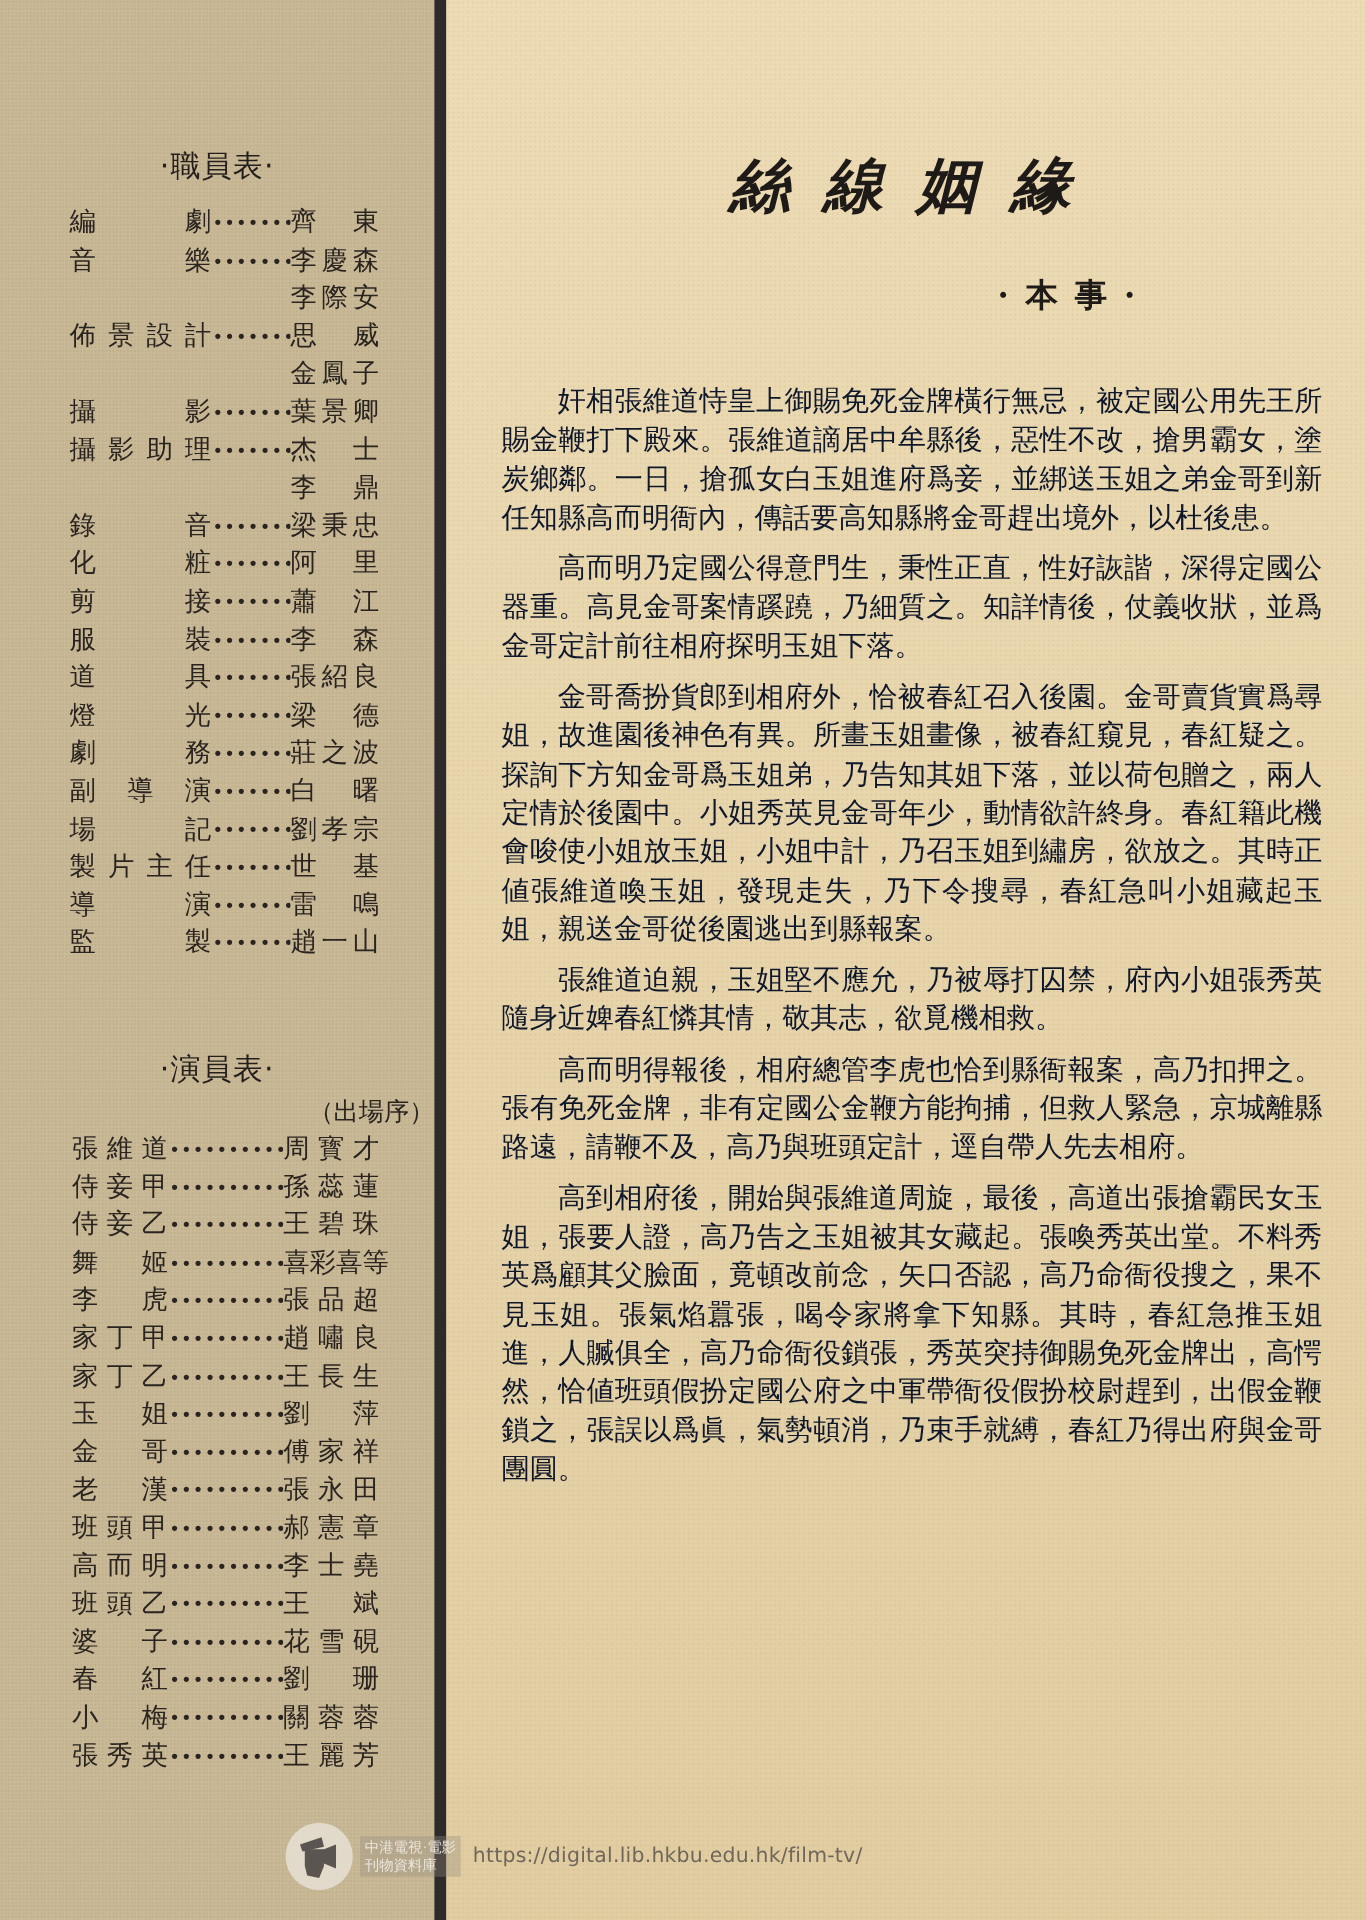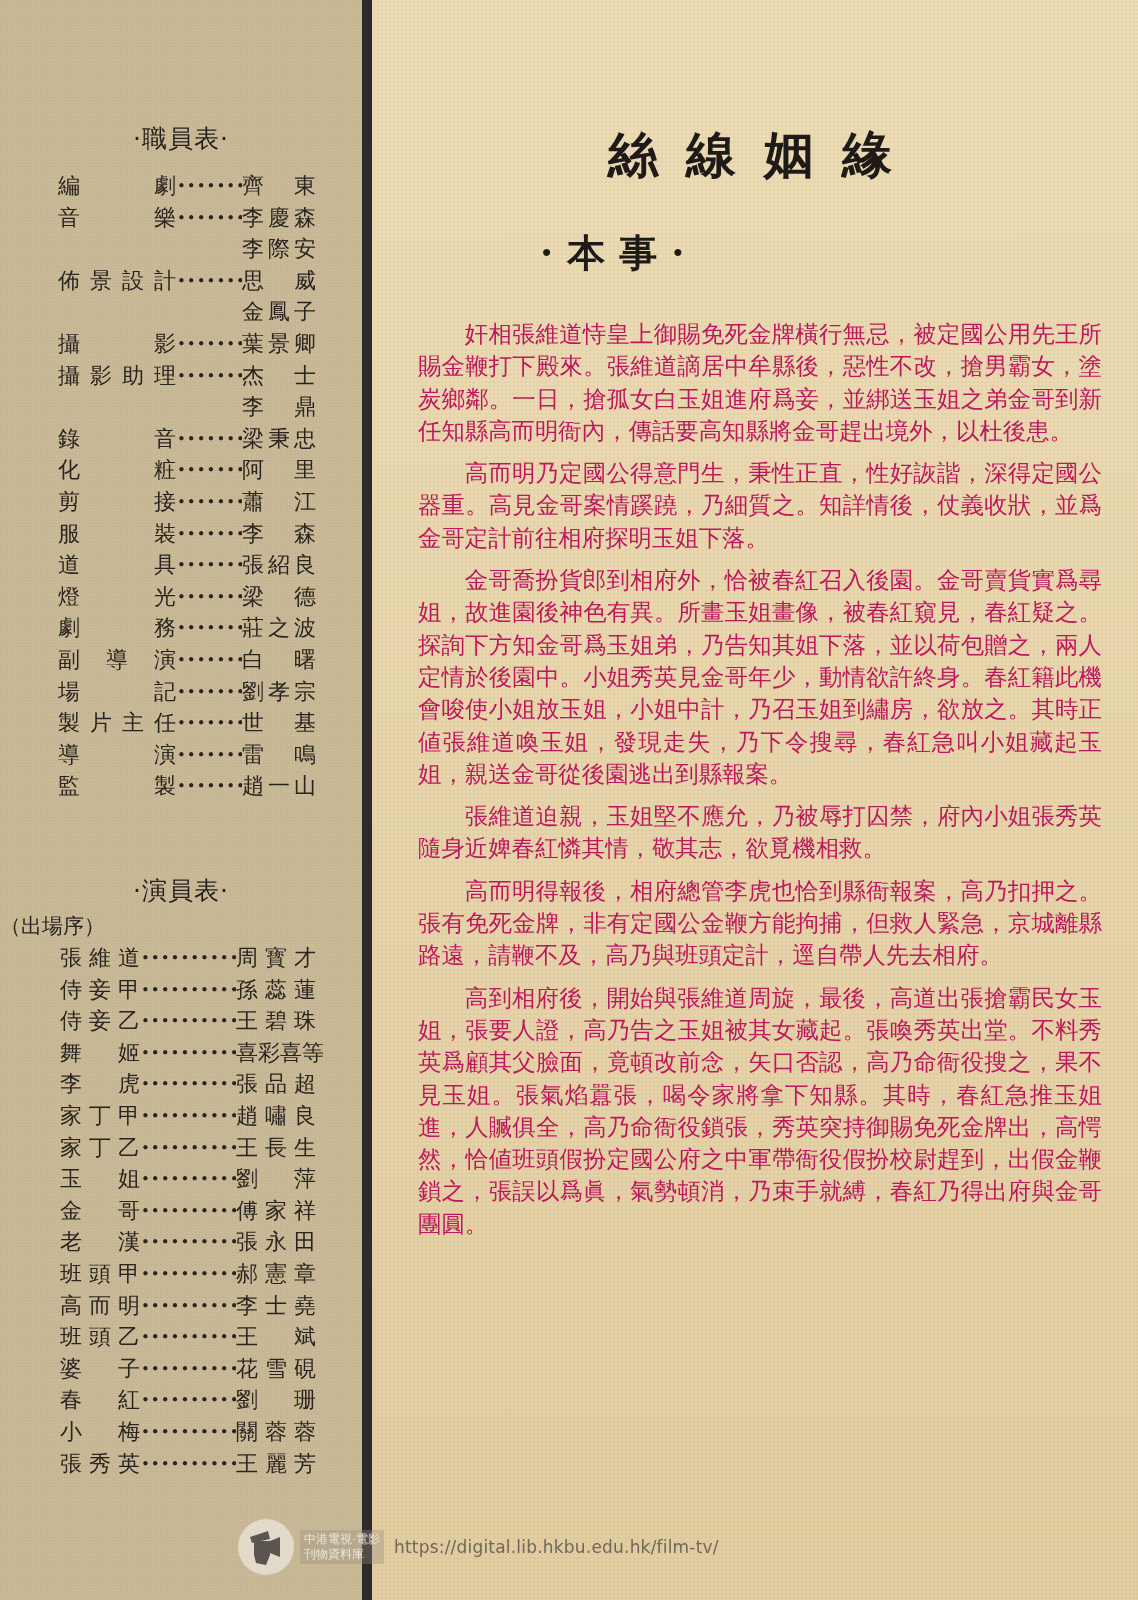--- a/index.html
+++ b/index.html
@@ -32,21 +32,21 @@
     background-size: 4px 4px, 100% 100%;
   }
 
   
   .section-title {
     position: absolute; left: 0; width: 362px; text-align: center;
     font-family: "DejaVu Sans", "Liberation Sans", sans-serif;
     font-weight: normal; font-size: 25px; letter-spacing: 1px; color: #241f1c;
   }
   .section-sub {
-    position: absolute; left: 0; width: 362px; text-align: left;
+    position: absolute; left: 0; width: 362px; text-align: right;
     font-size: 21px; color: #2a2420;
   }
   .credit-list { position: absolute; left: 58px; width: 258px; }
   .credit-row {
     display: flex; align-items: center; height: 31.6px;
     font-size: 22px; line-height: 31.6px; white-space: nowrap;
   }
   .credit-role {
     width: 118px; text-align: justify; text-align-last: justify; flex: none;
   }
@@ -61,28 +61,29 @@
 
   .cast-list { position: absolute; left: 60px; width: 256px; }
   .cast-row .credit-role { width: 80px; }
   .cast-row .credit-name { width: 80px; }
 
   
   .main-title {
     position: absolute; left: 540px; top: 122px; width: 420px; text-align: center;
     font-size: 50px; font-weight: bold; letter-spacing: 28px; color: #1e1a18;
     text-indent: 28px;
+    font-style: italic;
   }
   .sub-title {
-    position: absolute; left: 540px; top: 228px; width: 420px; text-align: left;
-    font-size: 38px; font-weight: bold; color: #1e1a18; letter-spacing: 14px;
+    position: absolute; left: 540px; top: 228px; width: 420px; text-align: right;
+    font-size: 27px; font-weight: bold; color: #1e1a18; letter-spacing: 14px;
   }
   .story {
     position: absolute; left: 418px; top: 318px; width: 684px;
-    font-size: 23.4px; line-height: 32.3px; color: #be185d;
+    font-size: 23.4px; line-height: 32.3px; color: #0f172a;
     text-align: justify;
   }
   .story p { margin: 0 0 10px 0; text-indent: 2em; }
 
   
   .watermark {
     position: absolute; left: 238px; top: 1518px; height: 58px; display: flex; align-items: center;
   }
   .wm-logo {
     width: 56px; height: 56px; border-radius: 50%;

